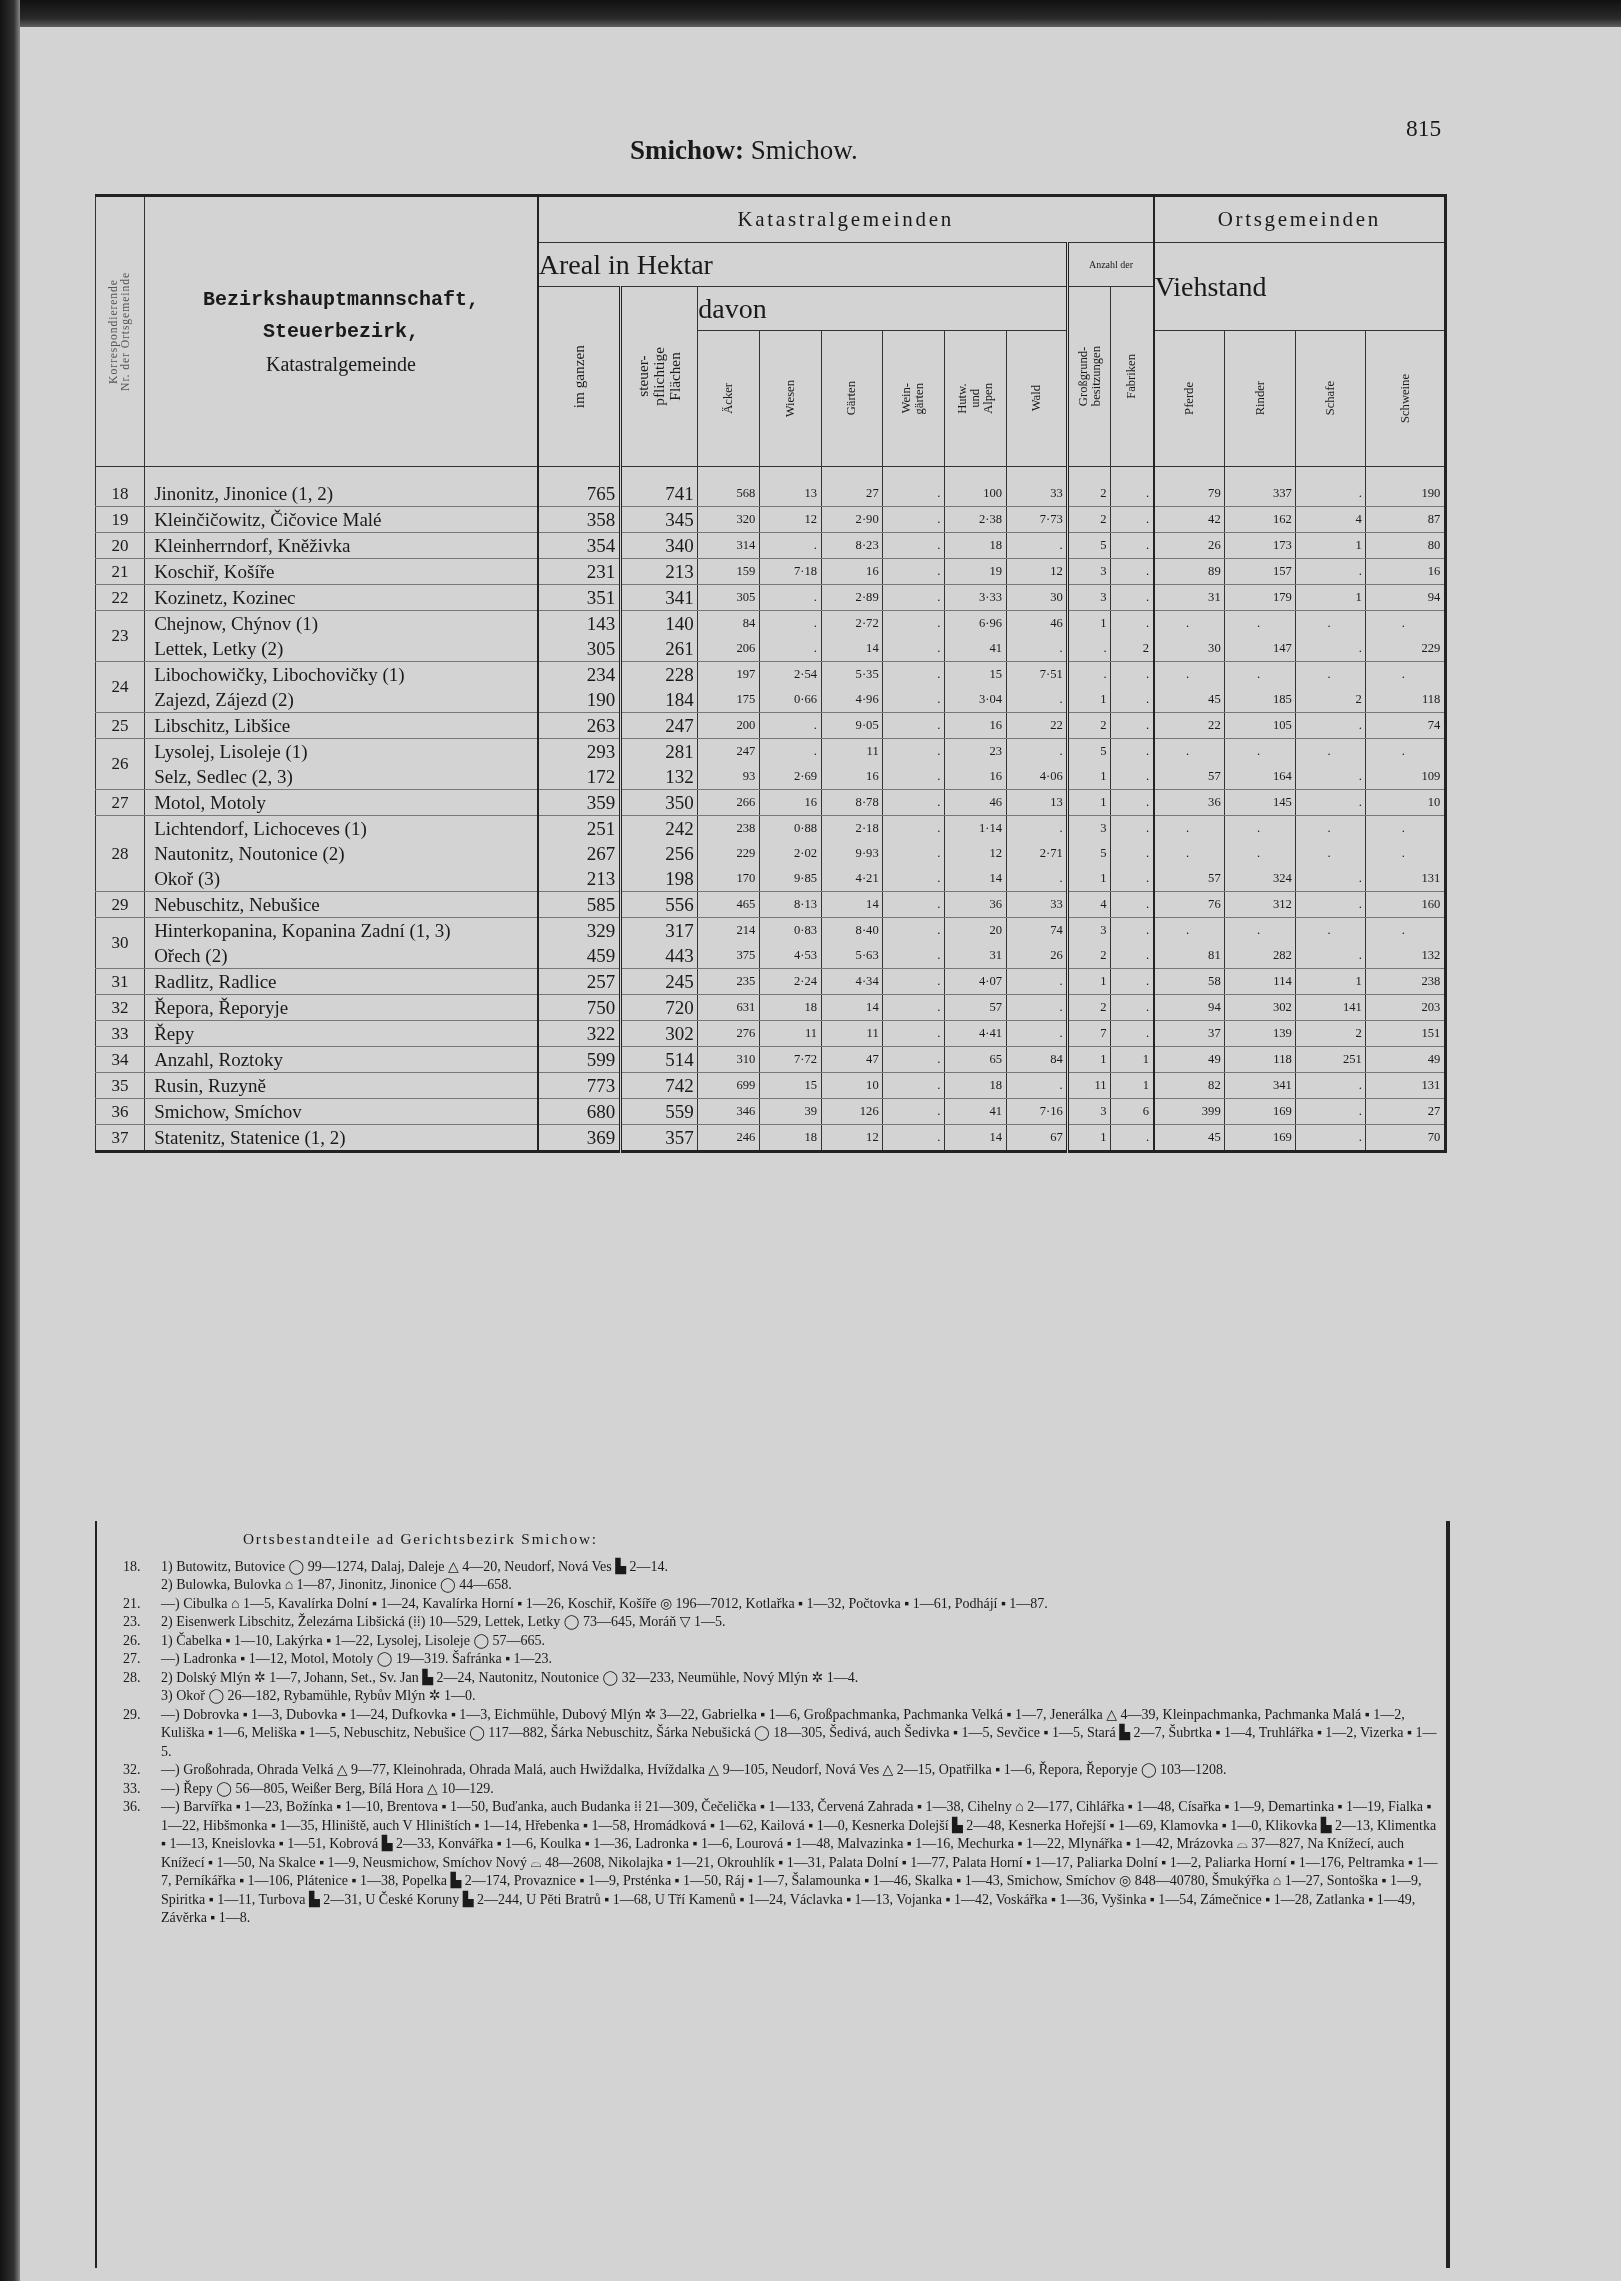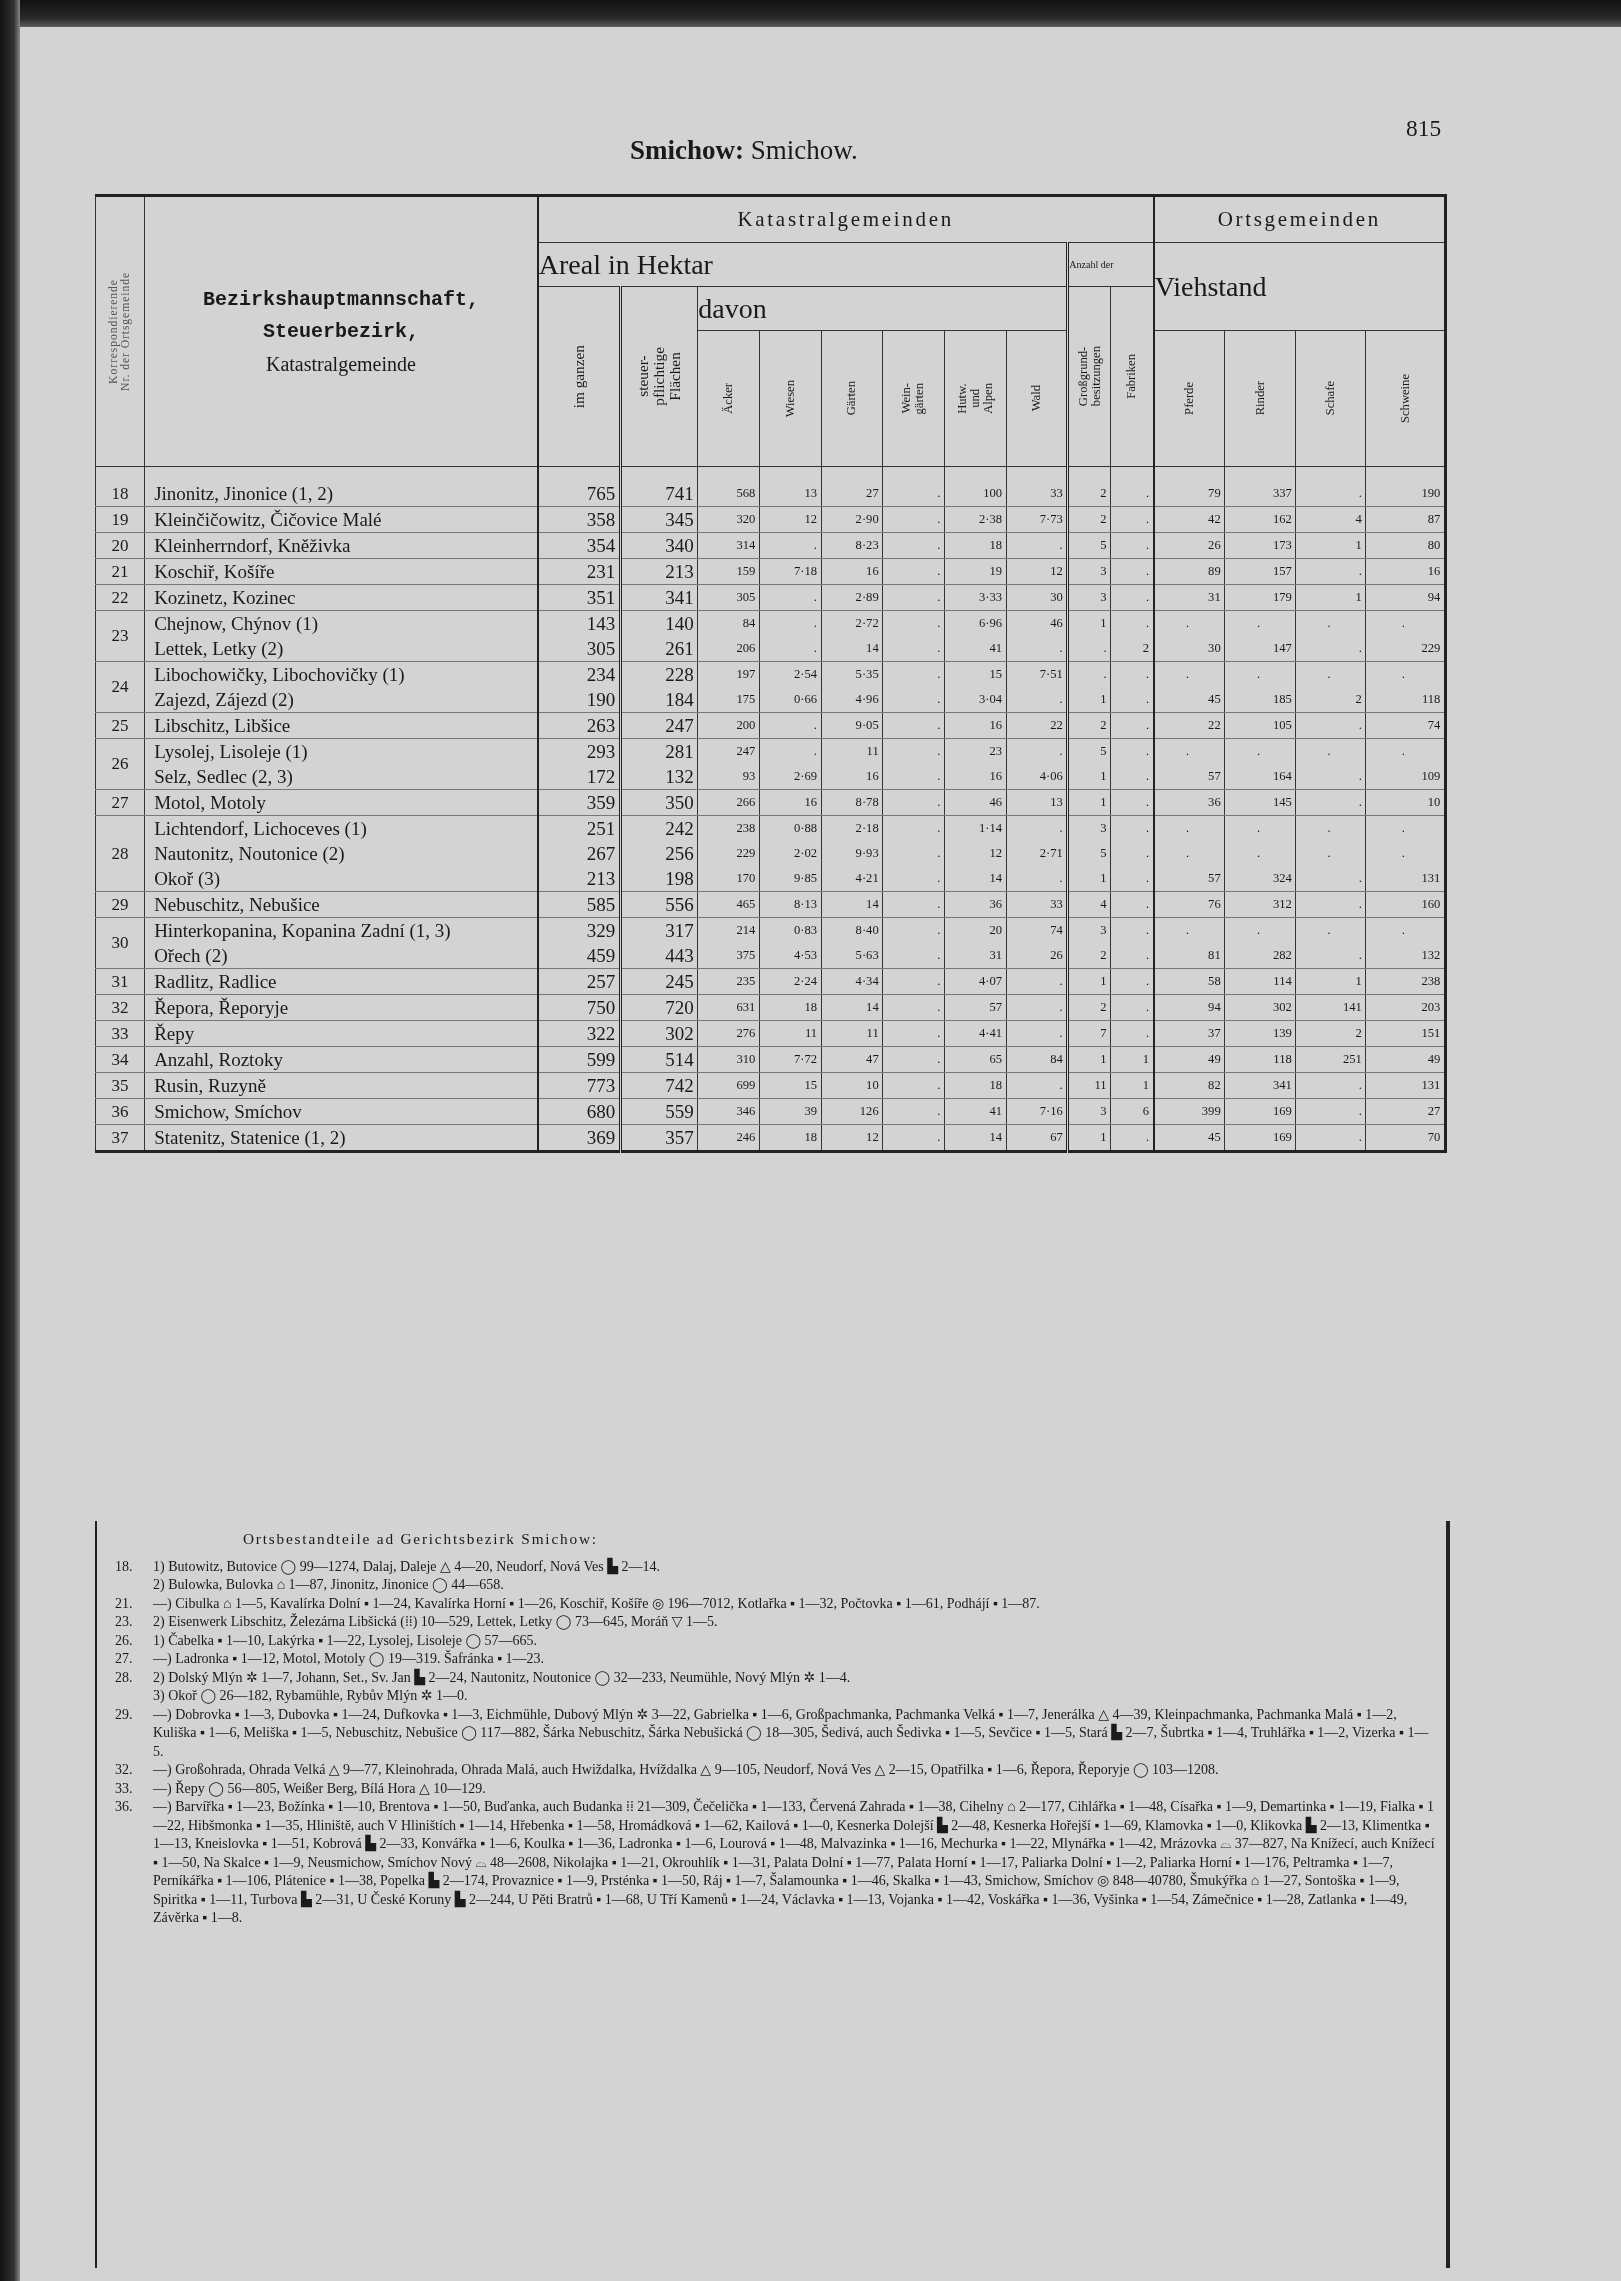--- a/index.html
+++ b/index.html
@@ -15,38 +15,38 @@
   table.main{position:absolute;left:95px;top:194px;width:1352px;border-collapse:collapse;table-layout:fixed;}
   table.main td, table.main th{border-left:0.9px solid #333;border-right:0.9px solid #333;padding:0;}
   table.main thead th{border-bottom:1.8px solid #333;font-weight:normal;}
   .hb{border-top:3.6px solid #222;}
   .vert{writing-mode:vertical-rl;transform:rotate(180deg);white-space:pre-line;text-align:center;margin:auto;line-height:1.05;}
   .col-nr .vert{font-size:11.7px;color:#555;letter-spacing:0.9px;}
   .hdr-name{text-align:center;font-size:20px;line-height:1.6;}
   .hdr-name .b{font-weight:bold;font-family:Liberation Mono, monospace;}
   .grp{text-align:center;font-size:21px;letter-spacing:2.7px;height:45px;}
   .sub{text-align:left;font-size:28px;height:43px;}
-  .small{font-size:10px;text-align:left;}
+  .small{font-size:10px;text-align:center;}
   .vcell{height:135px;font-size:15.3px;}
   .vcell.sm{font-size:12.6px;}
   tbody td{font-size:19px;vertical-align:middle;border-bottom:0.9px solid #777;}
   tbody tr.first td{padding-top:14.4px;}
   .nr{text-align:center;font-size:17px;}
   .nm{padding-left:9px !important;line-height:25px;}
   .num{text-align:right;padding-right:3.6px !important;line-height:25px;}
   .sm-num{font-size:12.6px;text-align:right;padding-right:3.6px !important;line-height:25px;}
   .ctr{text-align:center;}
   .thick-l{border-left:2.7px solid #222 !important;}
   .dbl-l{border-left:3.6px double #222 !important;}
   .thick-r{border-right:3.6px solid #222 !important;}
   tbody tr:last-child td{border-bottom:3.6px solid #222;}
   .notes{position:absolute;left:115px;top:1530px;width:1323px;font-size:14px;line-height:18.5px;}
   .notes-head{text-align:left;padding-left:128px;font-size:15.3px;letter-spacing:1.8px;margin-bottom:9px;}
   .note{display:flex;}
-  .note .k{width:38px;flex:none;}
+  .note .k{width:38px;flex:none;margin-left:8px;}
   .note .t{flex:1;}
   .border-right-line{position:absolute;left:1446px;top:1521px;width:3.6px;height:747px;background:#222;}
   .border-left-line{position:absolute;left:95px;top:1521px;width:1.8px;height:747px;background:#222;}
 </style>
 </head>
 <body>
 
 <div class="scan-top"></div>
 <div class="scan-left"></div>
 <div class="page"></div>

